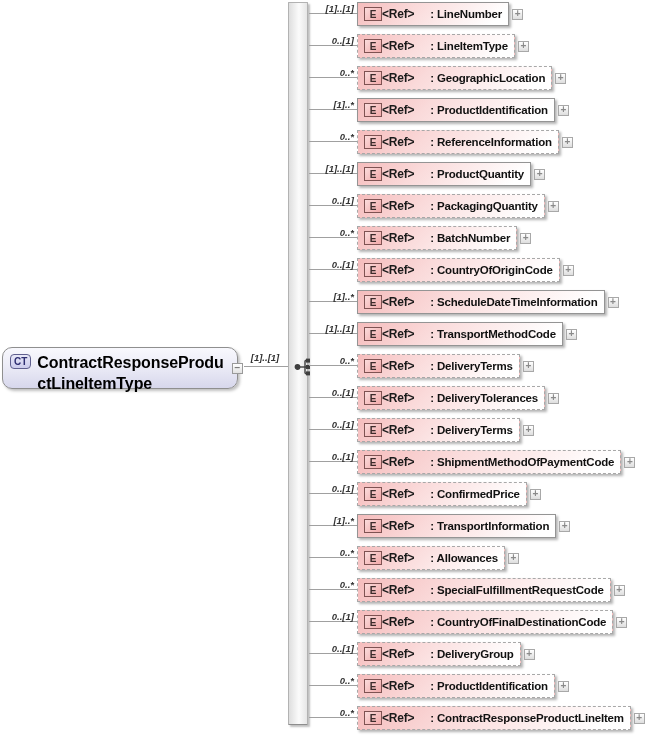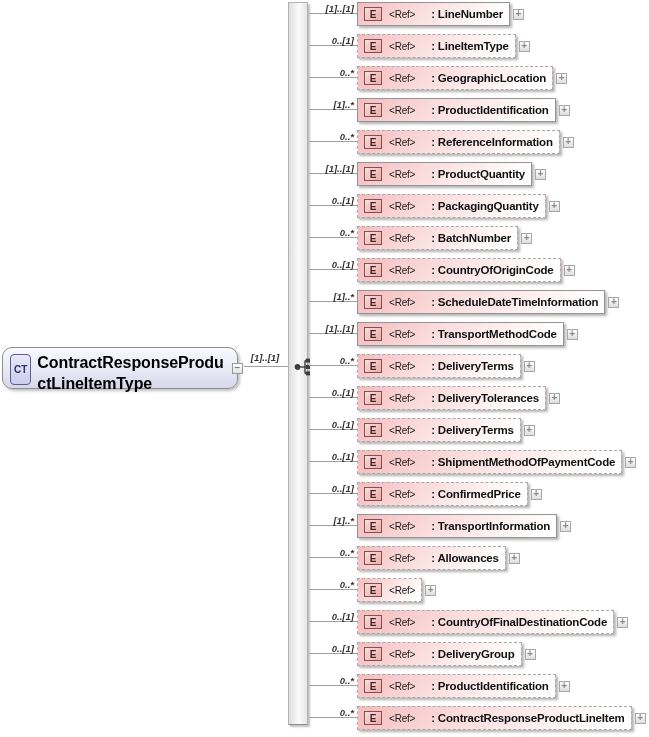--- a/index.html
+++ b/index.html
@@ -9,21 +9,21 @@
   }
   
   .ct-box{
     position:absolute;left:2px;top:347px;width:236px;height:42px;box-sizing:border-box;
     border:1px solid #8f8f8f;border-radius:10px;
     background:linear-gradient(to bottom,#f8f8fd 0%,#ececf7 45%,#d7d7ec 100%);
     box-shadow:2px 2px 3px rgba(0,0,0,.25);
     display:flex;align-items:flex-start;padding:5px 6px 4px 6px;
   }
   .ct-badge{
-    flex:0 0 auto;margin:1px 6px 0 1px;padding:8px 3px;border:1px solid #5f5f8e;border-radius:4px;
+    flex:0 0 auto;margin:1px 6px 0 1px;padding:0 3px;border:1px solid #5f5f8e;border-radius:4px;
     background:linear-gradient(#e8e8f8,#ccccec);color:#2f2f72;
     font-size:10px;font-weight:bold;line-height:13px;
   }
   .ct-title{
     font-size:16px;font-weight:bold;color:#000;line-height:1.3;
     word-break:break-all;width:194px;letter-spacing:-0.1px;
   }
   .collapse-btn{
     position:absolute;right:-6px;top:15px;width:11px;height:11px;box-sizing:border-box;
     border:1px solid #9a9a9a;background:linear-gradient(#ffffff,#e2e2e2);
@@ -58,21 +58,21 @@
     background:linear-gradient(135deg,#f5bcbc 0%,#fadada 35%,#ffffff 90%);
     box-shadow:2px 2px 2.5px rgba(0,0,0,.3);
   }
   .elem.req{border:1px solid #949494;}
   .elem.opt{border:1px dashed #a8a8a8;}
   .ebadge{
     flex:0 0 auto;width:18px;height:14px;box-sizing:border-box;border:1px solid #7e5252;
     background:linear-gradient(135deg,#fbdcdc,#f2a9a9);color:#3d2b2b;
     font-size:10px;font-weight:bold;display:flex;align-items:center;justify-content:center;
   }
-  .ref{font-size:10px;font-weight:normal;color:#1a1a1a;margin-left:7px;letter-spacing:-0.2px;}
+  .ref{font-size:12px;font-weight:bold;color:#1a1a1a;letter-spacing:-0.2px;}
   .ename{font-size:11.5px;font-weight:bold;color:#111;margin-left:16px;letter-spacing:-0.2px;}
   .plus{
     flex:0 0 auto;margin-left:3px;width:11px;height:11px;box-sizing:border-box;
     border:1px solid #a8a8a8;background:linear-gradient(#ffffff,#dedede);
     color:#8a8a8a;font-size:10px;line-height:8px;text-align:center;font-weight:bold;
   }
 </style>
 </head>
 <body>
 
@@ -337,20 +337,21 @@
     </div>
   </div>
 
   <div class="row" style="top: 576px;">
     <div class="hline"></div>
     <div class="card">0..*</div>
     <div class="rowinner">
       <div class="elem opt">
         <span class="ebadge">E</span>
         <span class="ref">&lt;Ref&gt;</span>
+        <span class="ename">: SpecialFulfillmentRequestCode</span>
       </div>
       <div class="plus">+</div>
     </div>
   </div>
 
   <div class="row" style="top: 608px;">
     <div class="hline"></div>
     <div class="card">0..[1]</div>
     <div class="rowinner">
       <div class="elem opt">

